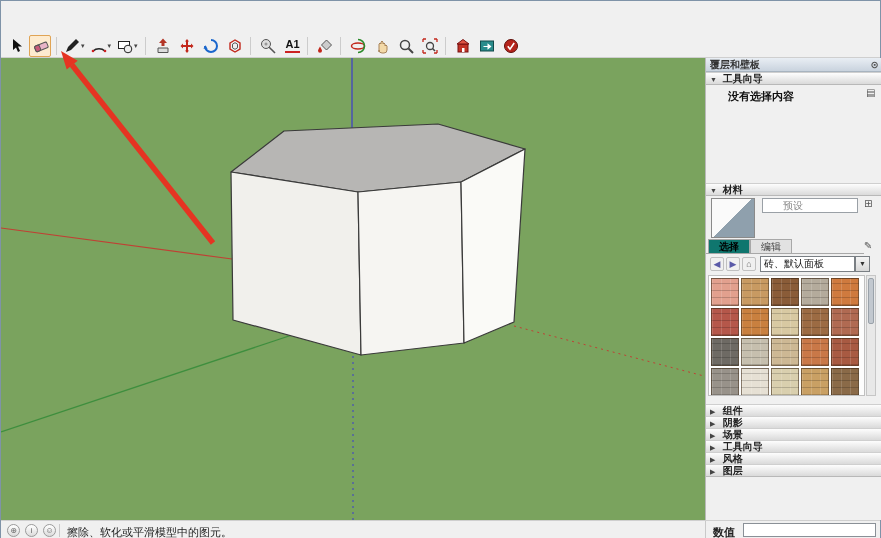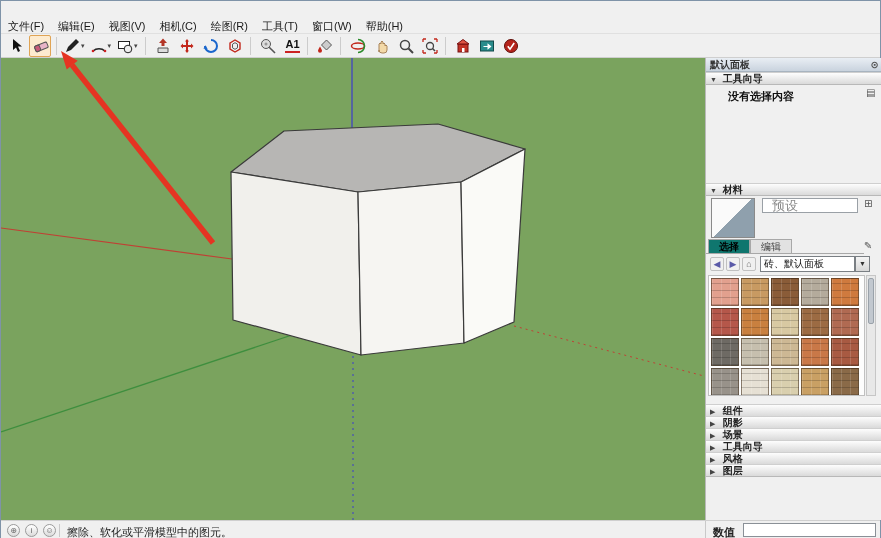--- a/index.html
+++ b/index.html
@@ -55,21 +55,21 @@
     background:linear-gradient(#fdfdfd,#dadada); border-top:1px solid #cfcfcf;
     border-bottom:1px solid #b8b8b8; font-size:10px; font-weight:bold; color:#222;
     line-height:12px; padding-left:4px; }
   .sec-arrow { display:inline-block; font-size:7px; color:#444; width:10px; }
   .entity-empty { position:absolute; left:6px; top:31px; font-weight:bold; font-size:11px; color:#111;margin-left:16px; }
   .mini-icon { position:absolute; font-size:10px; color:#555; line-height:12px; }
 
   .preview { position:absolute; left:5px; top:140px; width:44px; height:40px;
     border:1px solid #8a8a8a; background:linear-gradient(135deg,#fafafa 49.6%,#8fa0ad 50%); }
   .matname { position:absolute; left:56px; top:140px; width:96px; height:15px; background:#fff;
-    border:1px solid #9aa0a6; font-size:13px; color:#8a8a8a; line-height:13px; padding-left:9px; }
+    border:1px solid #9aa0a6; font-size:10px; color:#8a8a8a; line-height:13px; padding-left:20px; }
 
   .tab { position:absolute; top:181px; height:15px; font-size:10px; line-height:14px;
     text-align:center; width:42px; border:1px solid #a8a8a8; }
   .tab.active { background:#0f766e; font-weight:bold; border-bottom-color:#fdfdfd; }
   .tab.inactive { background:#e2e2e2; color:#444; }
   .tab-rule { position:absolute; left:0; top:195px; width:158px; border-bottom:1px solid #a8a8a8; }
 
   .nav-btn { position:absolute; top:199px; width:14px; height:14px; font-size:9px; text-align:center;
     line-height:13px; color:#5a5aa8; background:#f0f0f0; border:1px solid #c0c0c0; border-radius:2px; }
   .home-btn { color:#555; }
@@ -104,30 +104,20 @@
   .measure-label { position:absolute; left:712px; top:4px; font-size:11px; font-weight:bold; color:#222; }
   .measure-input { position:absolute; left:742px; top:2px; width:133px; height:14px; background:#fff;
     border:1px solid #8a9097; font-size:10px; padding:0 2px; }
 </style>
 </head>
 <body>
 
 <div id="window">
 
 
-  <div class="menubar">
-    <span class="menu-item">文件(F)</span>
-    <span class="menu-item">编辑(E)</span>
-    <span class="menu-item">视图(V)</span>
-    <span class="menu-item">相机(C)</span>
-    <span class="menu-item">绘图(R)</span>
-    <span class="menu-item">工具(T)</span>
-    <span class="menu-item">窗口(W)</span>
-    <span class="menu-item">帮助(H)</span>
-  </div>
 
   <div class="toolbar">
     <div class="tool">
       <span>
           <svg width="16" height="16">
             <path d="M4 1l0 11 3-2.5 2 4.5 2-1-2-4.5 4 0z" fill="#111"></path>
           </svg>
         </span>
     </div>
     <div class="tool selected">
@@ -297,21 +287,21 @@
         <polygon points="230,114 283,73 437,66 524,91 460,124 357,134" fill="#b7b6b4"></polygon>
         <polygon points="230,114 357,134 360,297 232,262" fill="#f1f0ec"></polygon>
         <polygon points="357,134 460,124 463,285 360,297" fill="#f6f5f2"></polygon>
         <polygon points="460,124 524,91 513,264 463,285" fill="#fafaf7"></polygon>
       </g>
     </svg>
   </div>
 
   <div class="panel">
     <div class="panel-titlebar">
-      <span>默认面板</span>
+      <span>覆层和壁板</span>
       <span class="pin">⊙</span>
     </div>
 
     <div class="sec-header" style="top:14px;">
       <span class="sec-arrow">▼</span>
       <span>工具向导</span>
     </div>
     <div class="entity-empty">没有选择内容</div>
     <span class="mini-icon" style="left:160px; top:29px;">▤</span>
 

